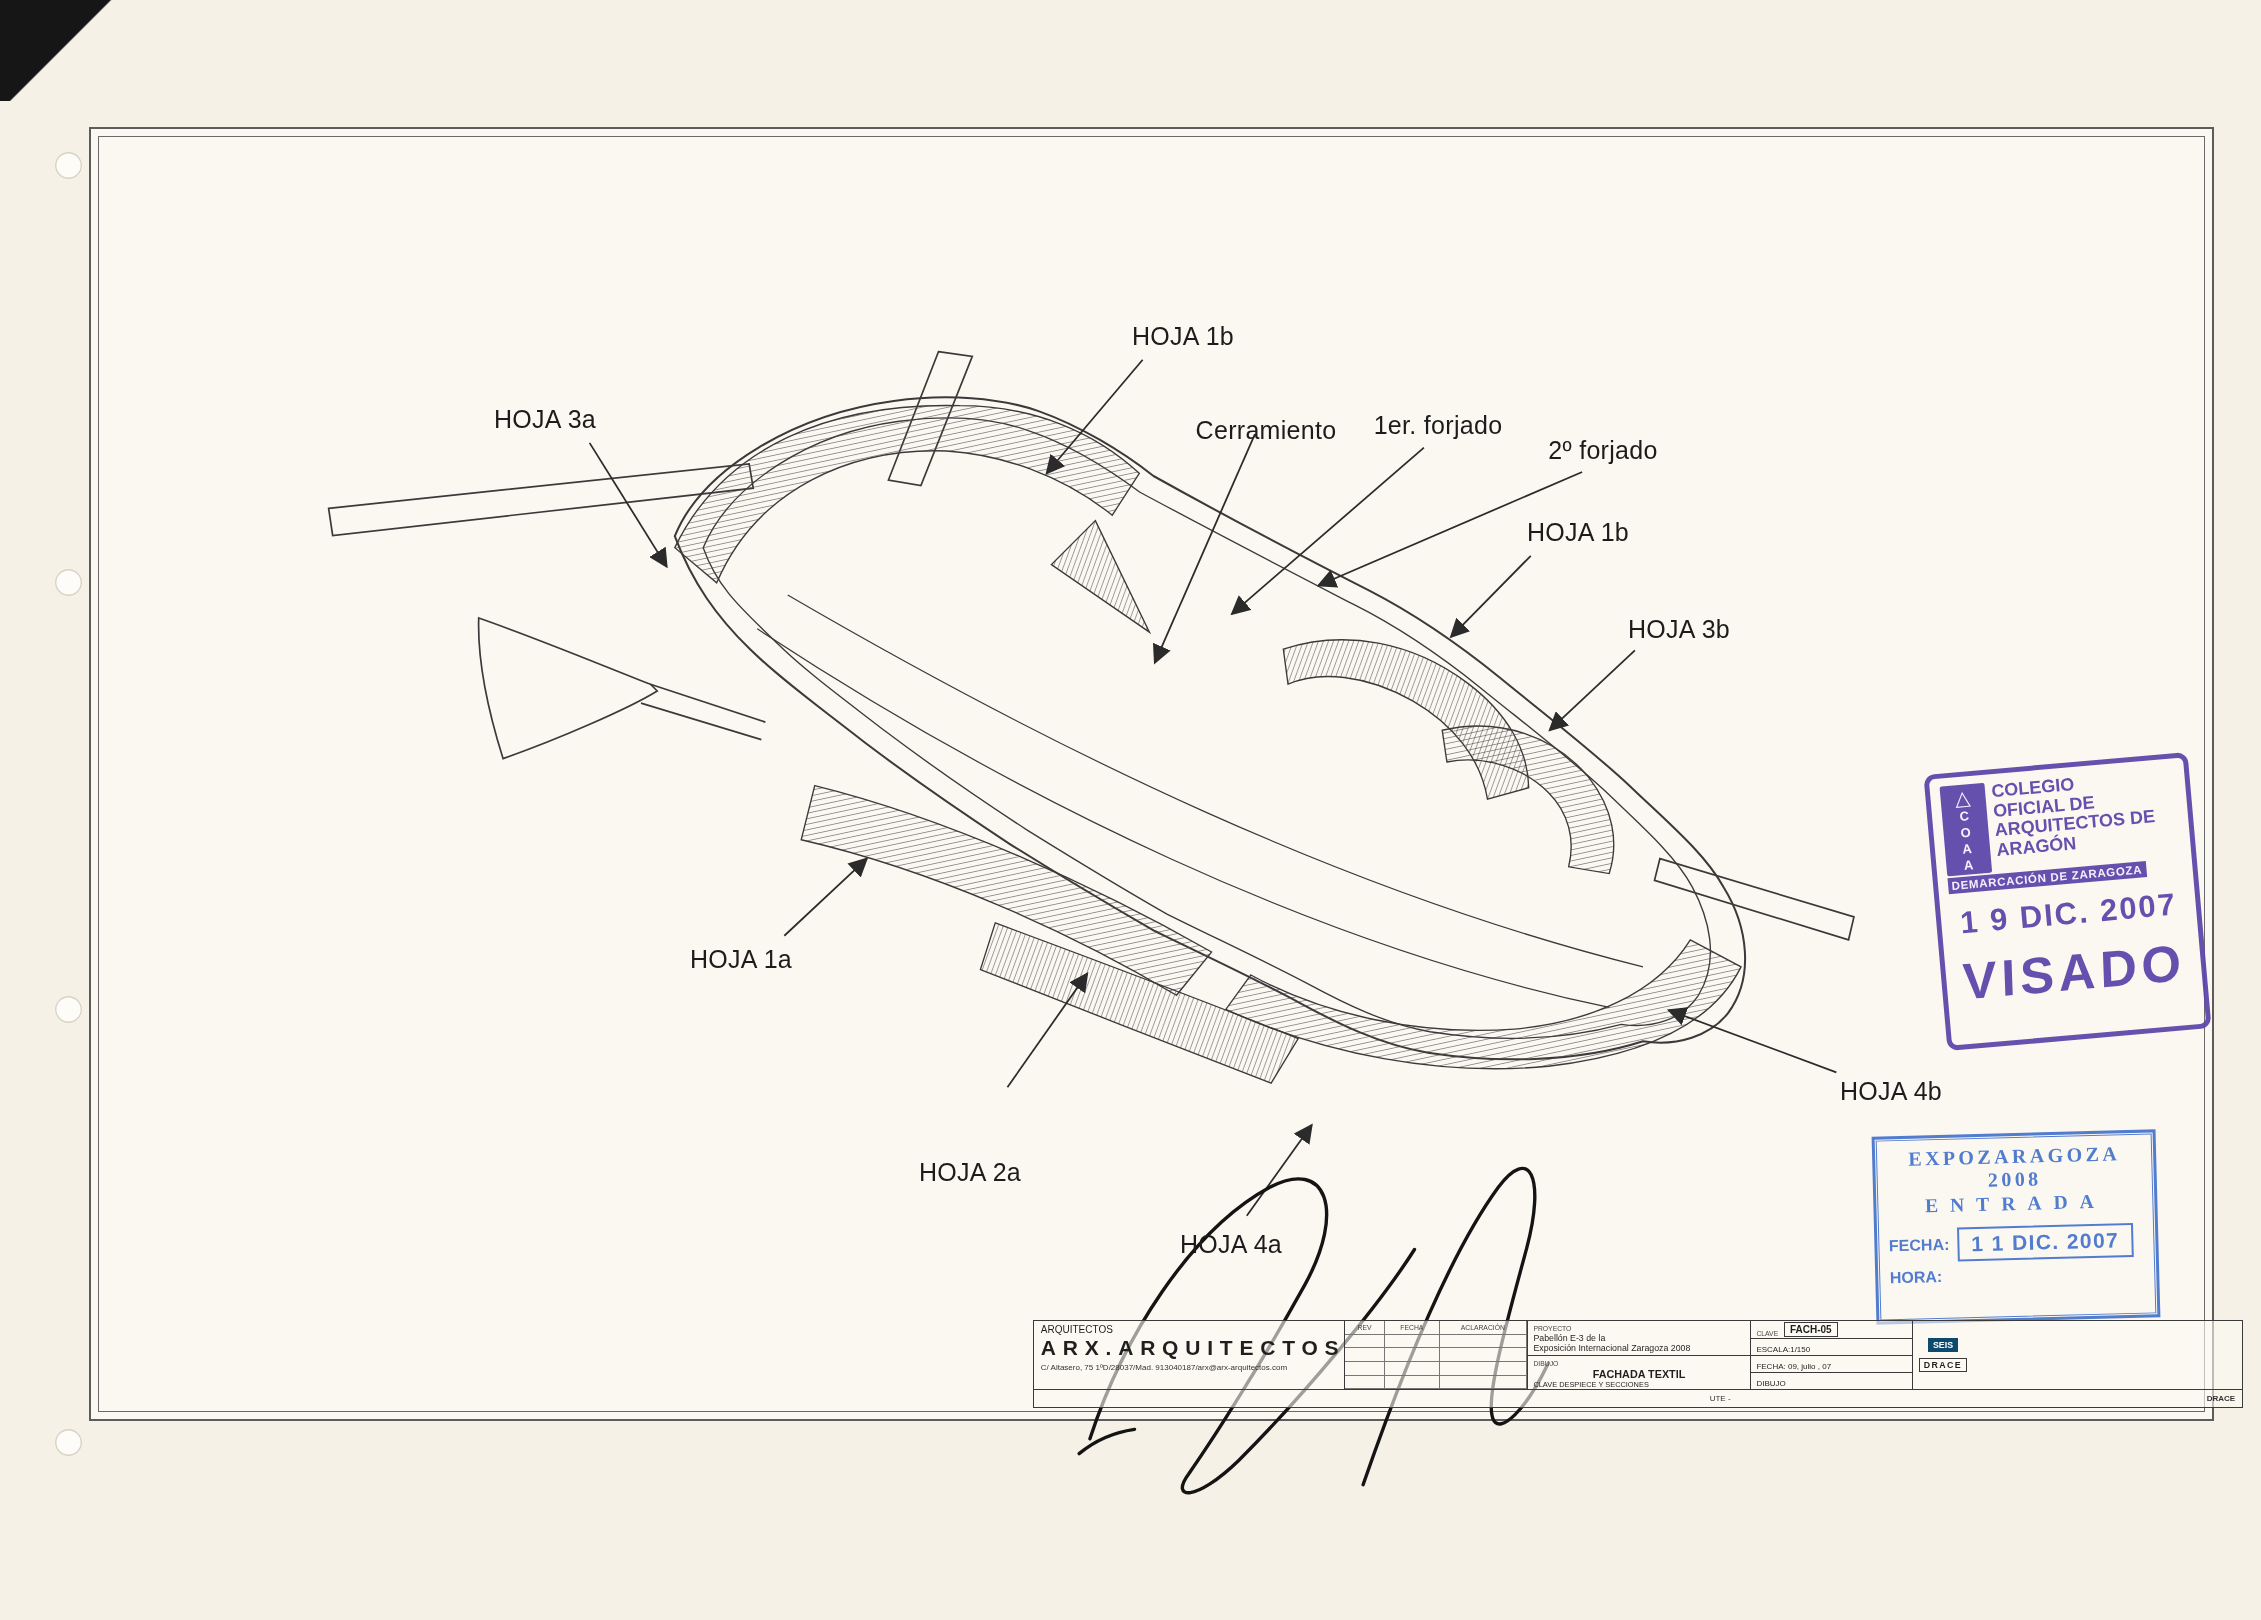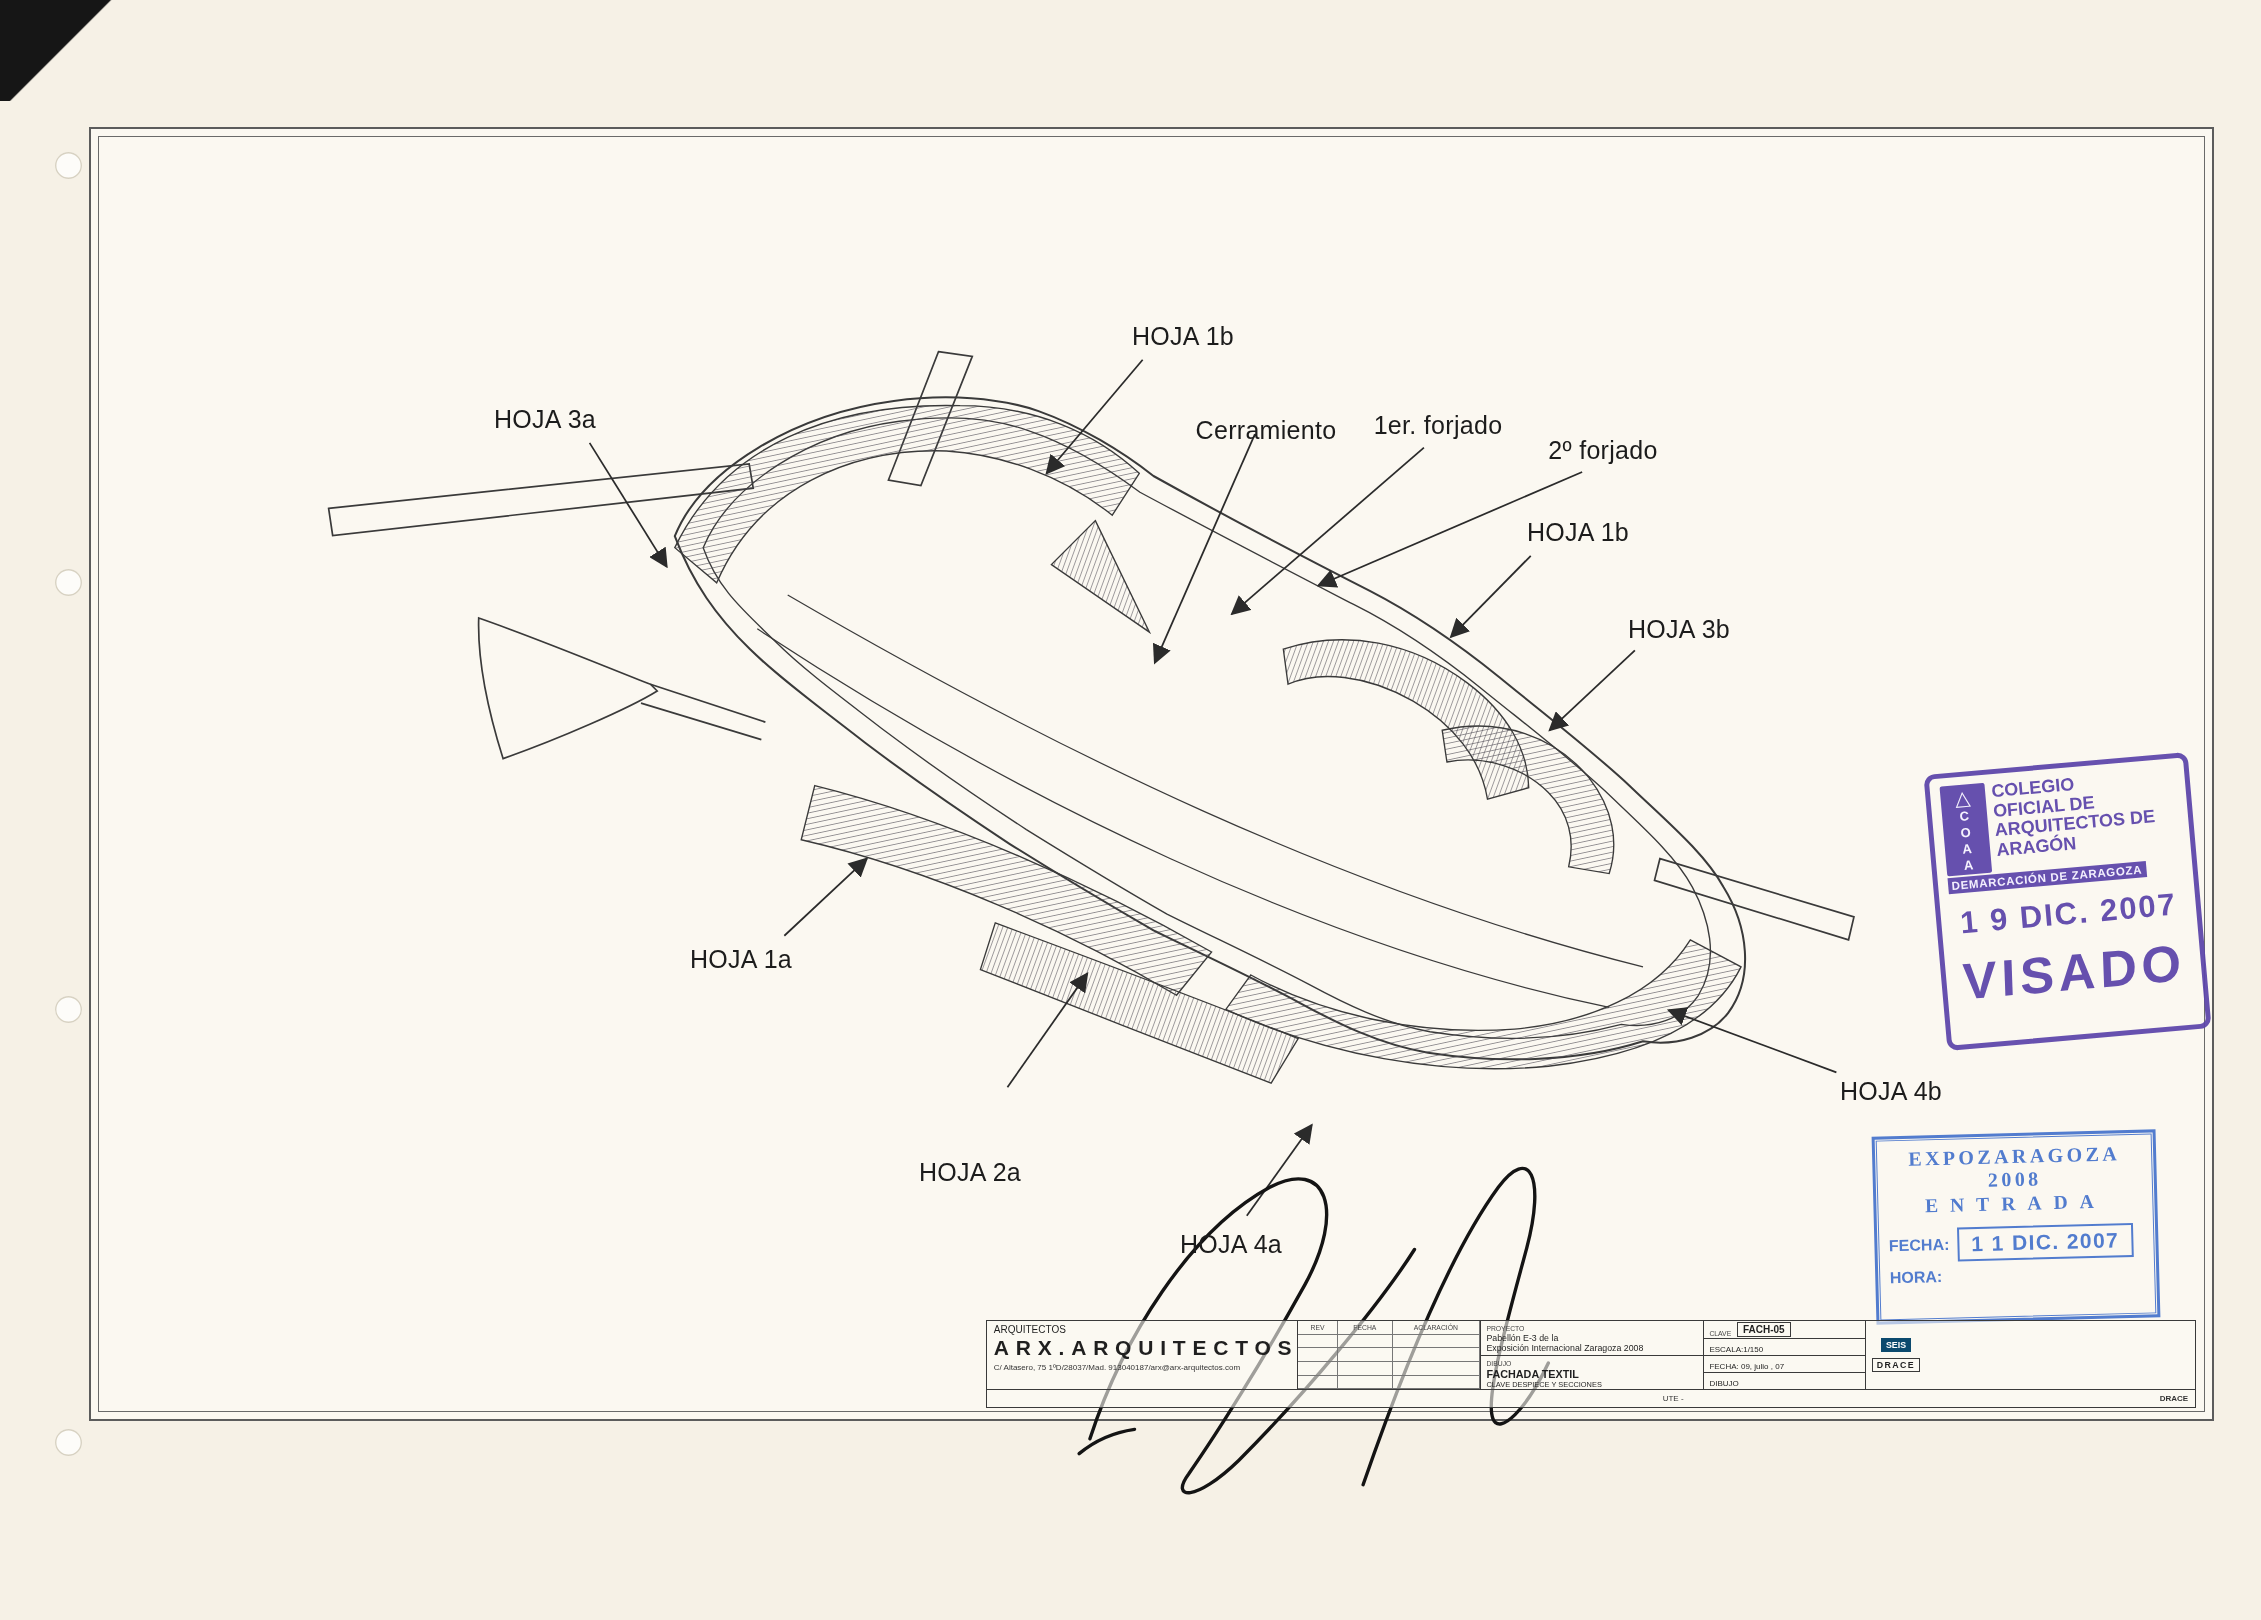--- a/index.html
+++ b/index.html
@@ -53,40 +53,40 @@
   .se-title{font-family:"Liberation Serif", serif;font-weight:bold;
     font-size:20px;letter-spacing:3.4px;text-align:center;}
   .se-sub{font-family:"Liberation Serif", serif;font-weight:bold;
     font-size:19.6px;letter-spacing:12px;text-align:center;margin-top:2.7px;}
   .se-row{display:flex;align-items:center;gap:8px;margin-top:10.8px;}
   .se-label{font-weight:bold;font-size:16px;}
   .se-datebox{border:2px solid #4472cc;font-weight:bold;font-size:21px;
     padding:2.7px 12px;letter-spacing:1.4px;}
   .se-hora{font-weight:bold;font-size:16px;margin-top:6.8px;}
   
-  .tblock{position:absolute;left:986px;top:1320px;width:1210px;height:88px;
+  .tblock{position:absolute;left:1033px;top:1320px;width:1210px;height:88px;
     border:1.4px solid #3a3a3a;box-sizing:border-box;background:rgba(252,250,244,.6);
     display:flex;flex-direction:column;font-size:8px;}
   .tb-main{display:flex;flex:1;min-height:0;}
   .cell{border-right:1.4px solid #3a3a3a;box-sizing:border-box;overflow:hidden;}
   .c-arx{width:311px;padding:2.7px 6.8px;}
   .c-arx .tag{font-size:10px;}
   .c-arx .firm{font-size:21px;font-weight:bold;letter-spacing:6.8px;margin-top:1.4px;}
   .c-arx .addr{font-size:8px;margin-top:2.7px;color:#333;}
   .c-names{width:270px;display:flex;align-items:flex-end;gap:5.4px;padding:2.7px 5.4px;}
   .namebox{border:1.4px solid #3a3a3a;padding:2px 6.8px;font-size:9.5px;white-space:nowrap;}
   .c-grid{width:183px;display:grid;grid-template-columns:22% 30% 48%;
     grid-auto-rows:1fr;}
   .c-grid div{border-right:0.7px solid #777;border-bottom:0.7px solid #777;
     font-size:6.8px;color:#444;display:flex;align-items:center;justify-content:center;}
   .c-proj{width:223px;padding:2.7px 5.4px;}
   .microtag{font-size:6.8px;color:#444;}
   .c-proj .pline{font-size:8.8px;line-height:10px;}
   .c-proj .div{border-top:1px solid #3a3a3a;margin:2.7px -5.4px;}
-  .c-proj .dtitle{font-size:10.8px;font-weight:bold;}
+  .c-proj .dtitle{font-size:10.8px;font-weight:bold;text-align:center;}
   .c-proj .dsub{font-size:7.4px;}
   .c-data{width:162px;display:flex;flex-direction:column;}
   .c-data .drow{border-bottom:1px solid #3a3a3a;padding:1.4px 5.4px;display:flex;
     align-items:flex-end;gap:5.4px;flex:1;}
   .c-data .drow:last-child{border-bottom:none;}
   .clavebox{border:1px solid #3a3a3a;padding:0.7px 5.4px;font-size:10px;font-weight:bold;}
   .c-logos{width:60px;border-right:none;display:flex;flex-direction:column;
     align-items:center;justify-content:center;gap:5.4px;}
   .seisbox{background:#0c4a6e;color:#fff;font-weight:bold;font-size:8.8px;padding:2px 5.4px;}
   .dracetxt{font-weight:bold;font-size:8.8px;letter-spacing:1.4px;border:1px solid #3a3a3a;padding:1.4px 4px;}

